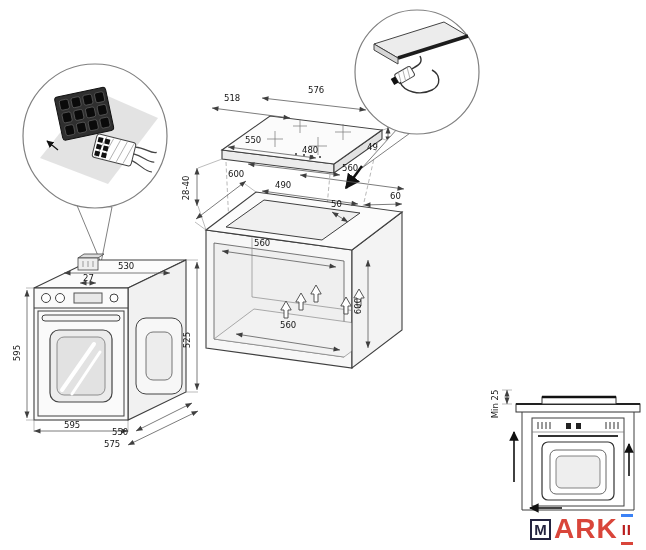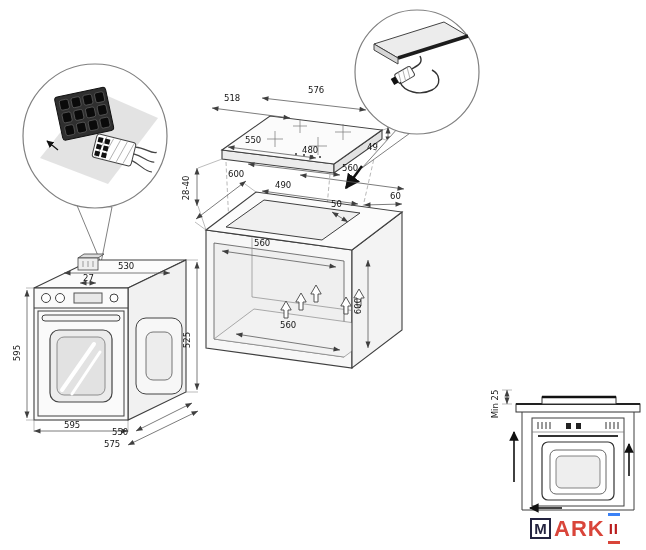--- a/index.html
+++ b/index.html
@@ -12,21 +12,21 @@
   .thin{stroke:#777;stroke-width:.7;fill:none}
   .dimline{stroke:#5a5a5a;stroke-width:.8;fill:none}
   .ext{stroke:#8f8f8f;stroke-width:.6;fill:none}
   .dash{stroke:#9a9a9a;stroke-width:.7;fill:none;stroke-dasharray:4 2.5}
   .dim{font-family:"DejaVu Sans",sans-serif;font-size:8.5px;fill:#141414}
   .blackA{stroke:#111;fill:none}
   .logo{position:absolute;left:530px;top:513px;display:flex;align-items:center;gap:3px;
         font-family:"Liberation Sans",sans-serif;font-weight:bold}
   .logo-m{width:21px;height:21px;border:2.5px solid #23233f;color:#23233f;display:flex;
           align-items:center;justify-content:center;font-size:15px}
-  .logo-ark{color:#d9453a;font-size:22px;letter-spacing:1px}
+  .logo-ark{color:#d9453a;font-size:28px;letter-spacing:1px}
   .logo-ii{color:#b91c1c;font-size:15px;border-top:3px solid #3b82f6;border-bottom:3px solid #d9453a;
            line-height:13px;padding:6px 1px;letter-spacing:1px}
 </style>
 </head>
 <body>
 
 <div class="stage">
 <svg width="646" height="550" viewBox="0 0 646 550">
   <defs>
     <marker id="arr" viewBox="0 0 10 10" refX="9.5" refY="5" markerWidth="9" markerHeight="9" orient="auto-start-reverse">

